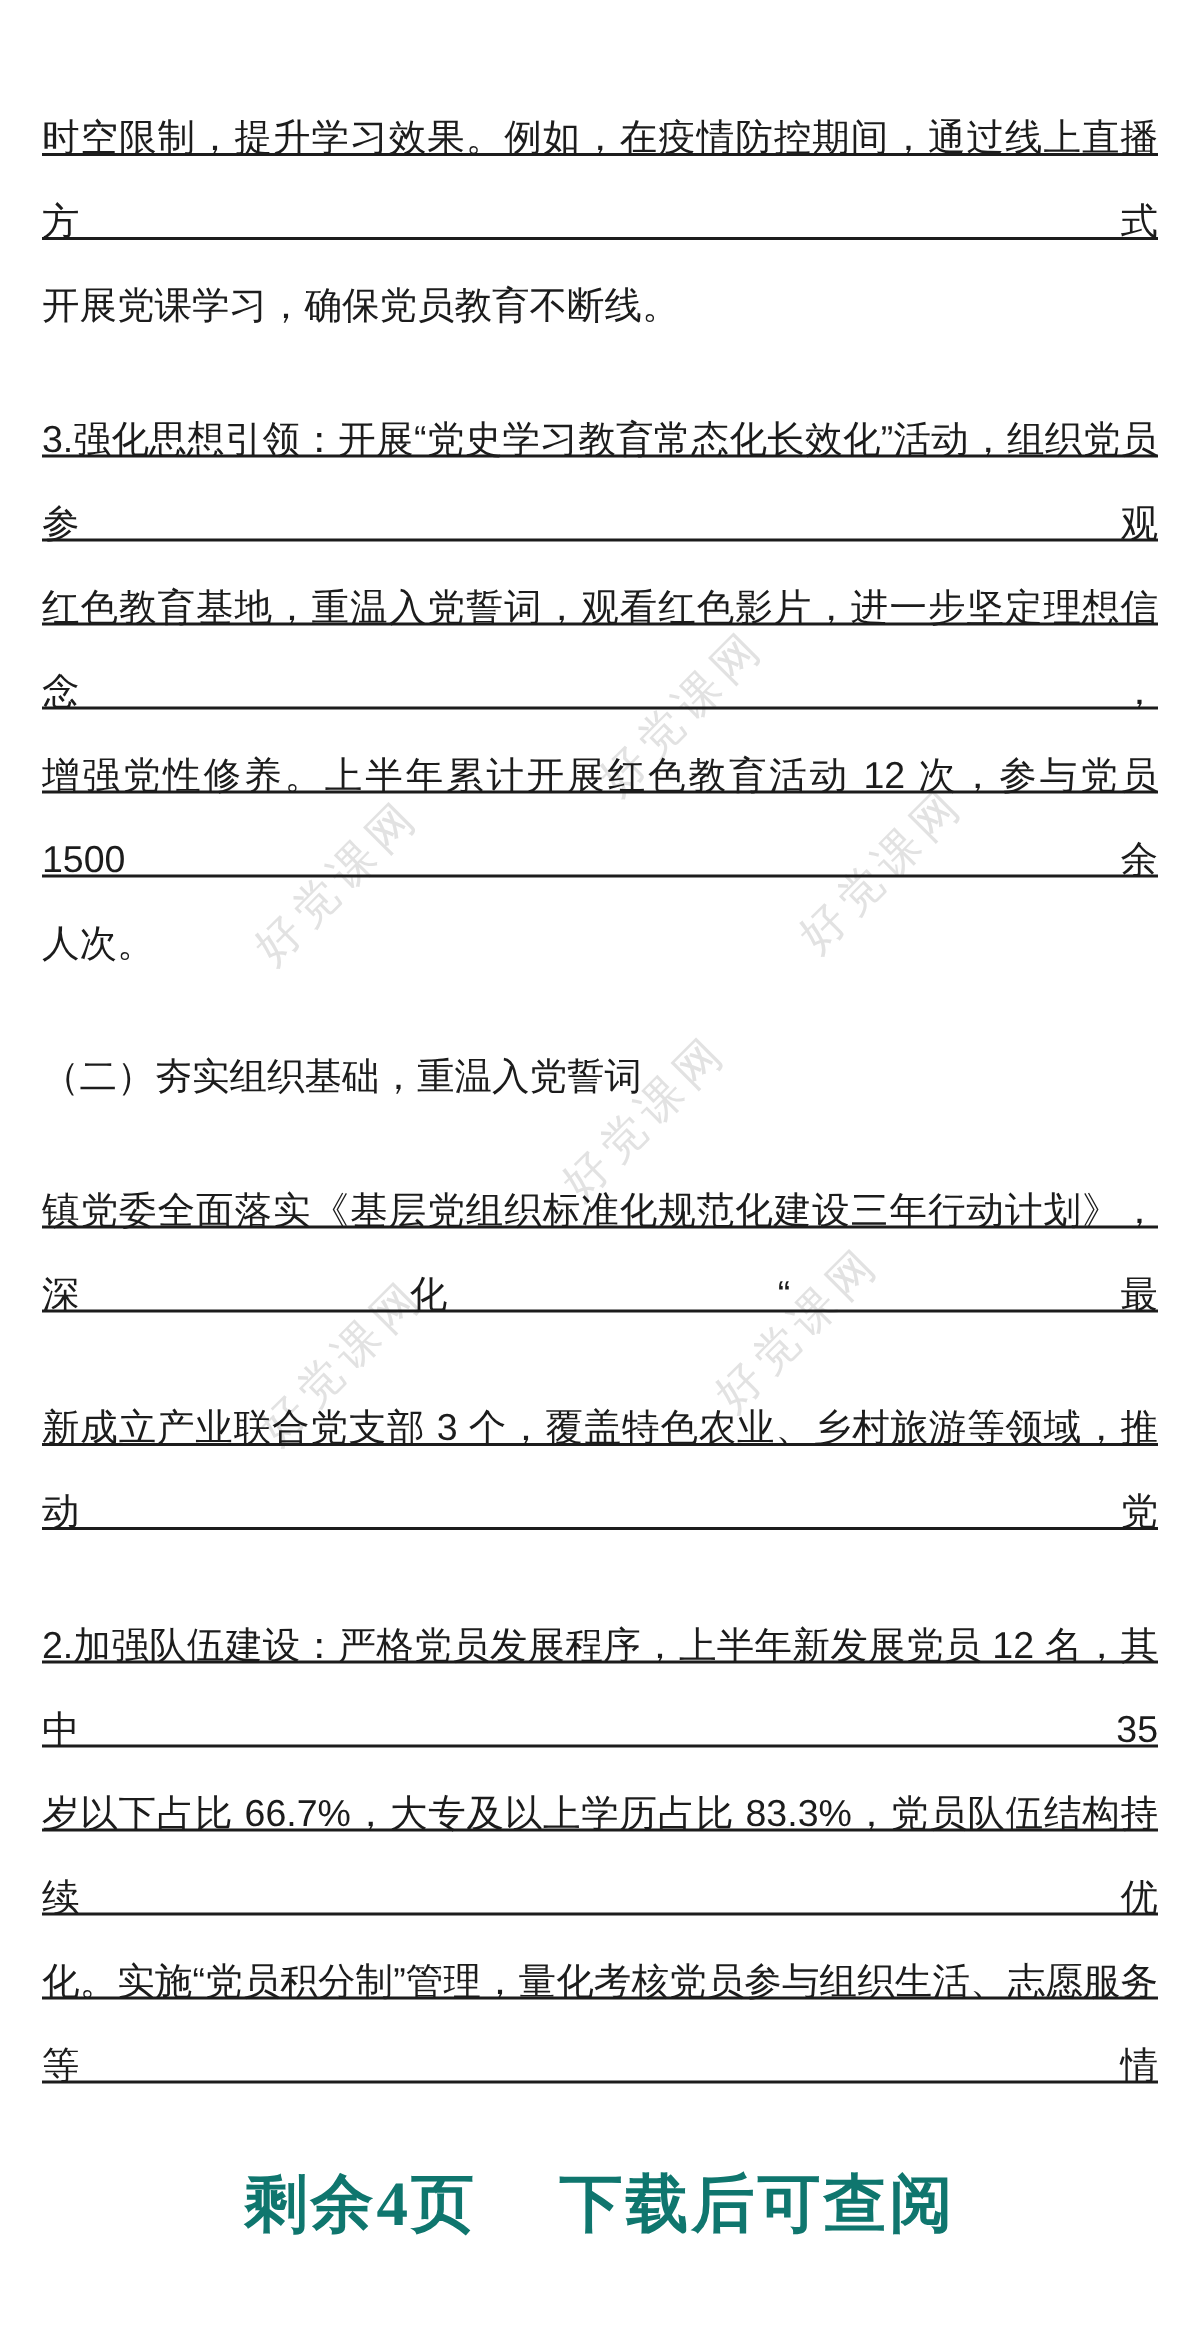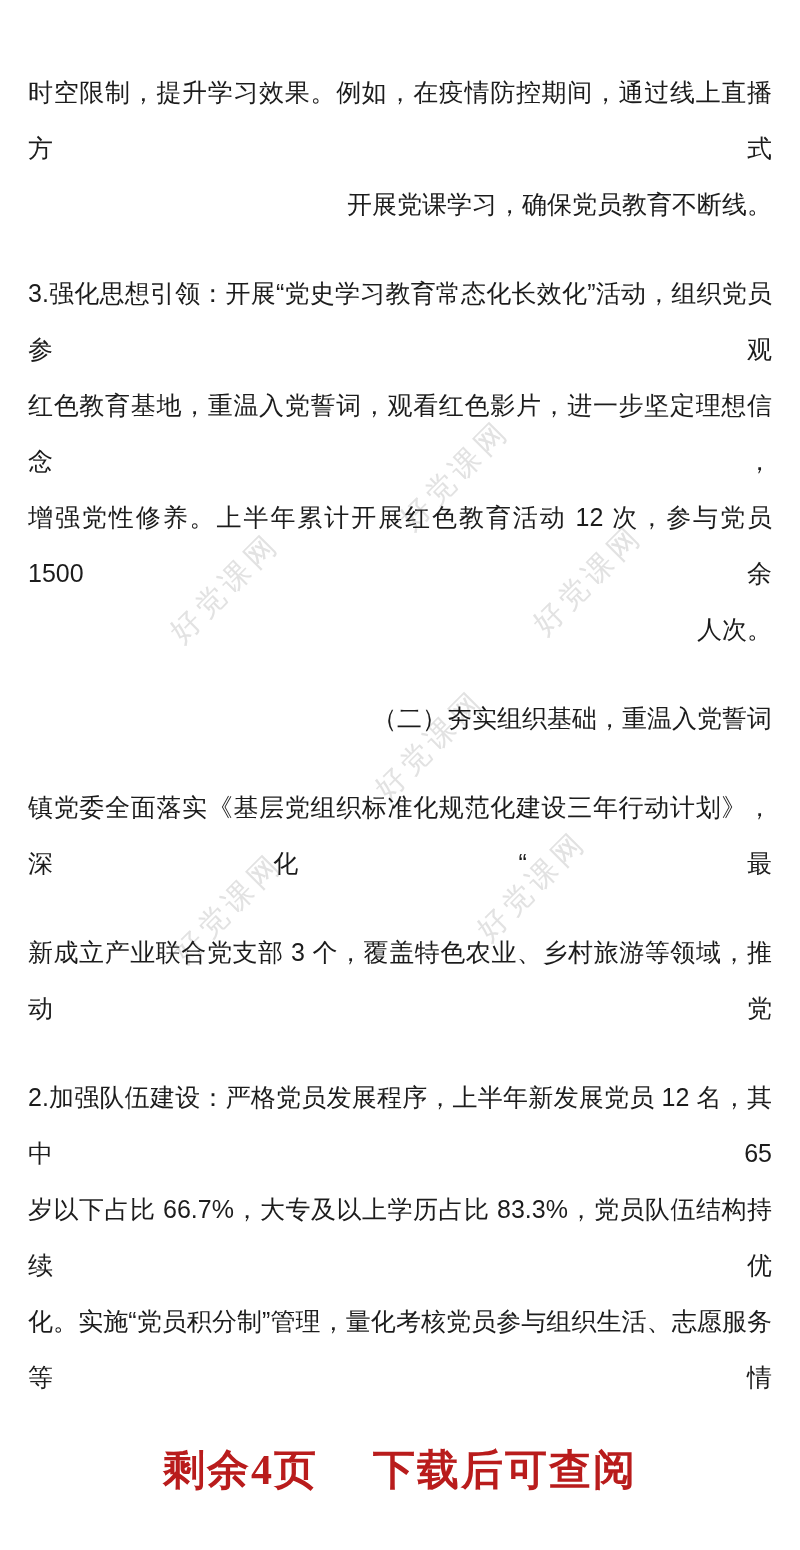--- a/index.html
+++ b/index.html
@@ -37,25 +37,26 @@
     position: relative;
     z-index: 1;
     padding: 64px 28px 0 28px;
     font-size: 25px;
     color: #1c1c1c;
   }
   .para { margin: 0; }
   .para + .para { margin-top: 33px; }
   .line {
     line-height: 56px;
-    text-align: right;
+    text-align: left;
   }
   .line.fill {
     text-align: justify;
     text-align-last: justify;
+    text-decoration: underline;
   }
   
   .footer {
     position: absolute;
     z-index: 1;
     left: 0;
     right: 0;
     top: 1444px;
     text-align: center;
     font-family: "Liberation Serif", "DejaVu Serif", serif;
@@ -94,23 +95,23 @@
       <div class="para">
         <div class="line">（二）夯实组织基础，重温入党誓词</div>
       </div>
       <div class="para">
         <div class="line fill">镇党委全面落实《基层党组织标准化规范化建设三年行动计划》，深化“最</div>
       </div>
       <div class="para">
         <div class="line fill">新成立产业联合党支部 3 个，覆盖特色农业、乡村旅游等领域，推动党</div>
       </div>
       <div class="para">
-        <div class="line fill">2.加强队伍建设：严格党员发展程序，上半年新发展党员 12 名，其中 65</div>
+        <div class="line fill">2.加强队伍建设：严格党员发展程序，上半年新发展党员 12 名，其中 35</div>
         <div class="line fill">岁以下占比 66.7%，大专及以上学历占比 83.3%，党员队伍结构持续优</div>
         <div class="line fill">化。实施“党员积分制”管理，量化考核党员参与组织生活、志愿服务等情</div>
       </div>
     </main>
 
-  <div class="footer" id="preview-footer" style="color: #b91c1c;">
+  <div class="footer" id="preview-footer" style="color: #0f766e;">
     <span class="remaining">剩余4页</span><span>下载后可查阅</span>
   </div>
 
 </div>
 
 </body></html>

